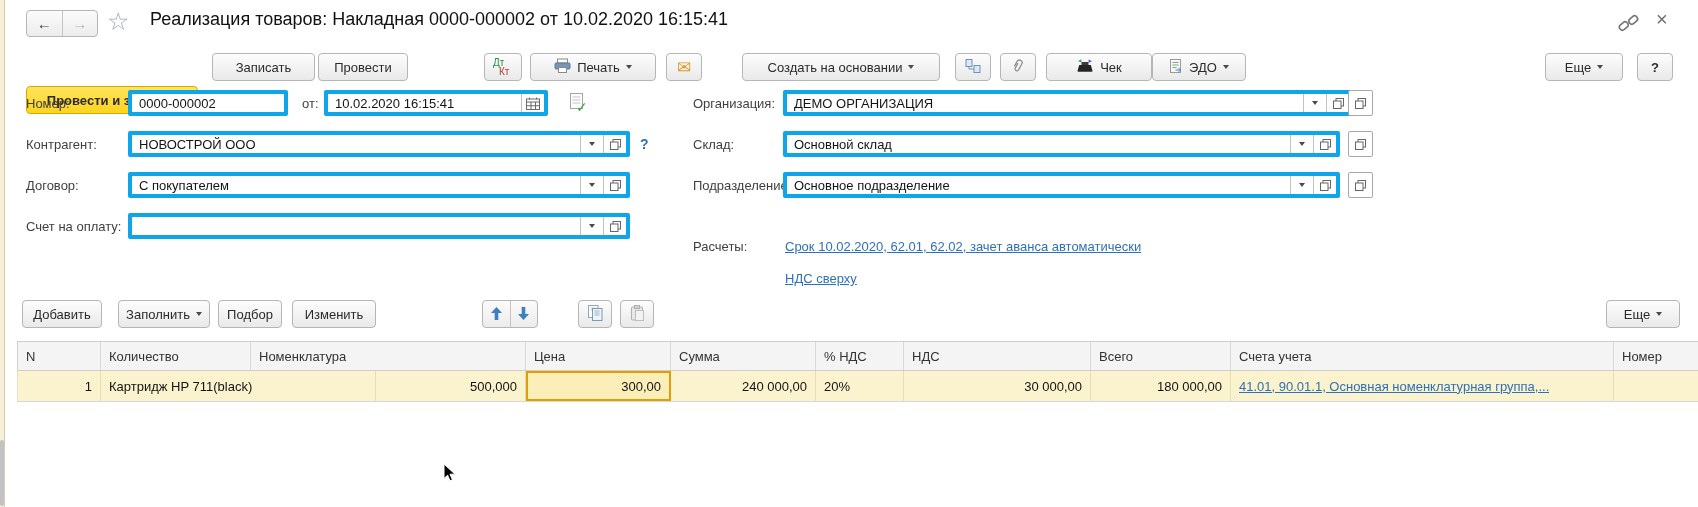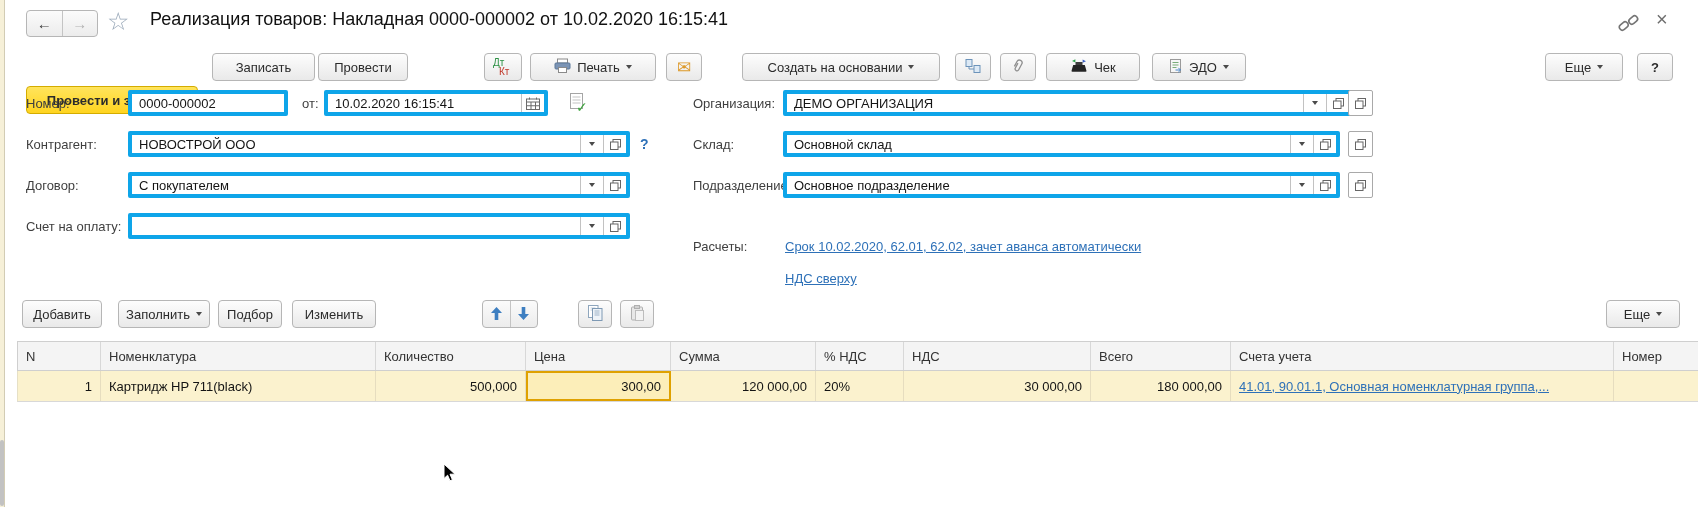--- a/index.html
+++ b/index.html
@@ -126,21 +126,21 @@
       </svg>
     </span>
   </div>
   <div class="btn" style="left:1000px;top:53px;width:36px;padding:0;">
     <span>
       <svg width="16" height="16" viewBox="0 0 16 16">
         <path d="M5 10 V4.5 a2.7 2.7 0 0 1 5.4 0 V11 a1.9 1.9 0 0 1 -3.8 0 V5.5" fill="none" stroke="#8f8f8f" stroke-width="1.3" transform="rotate(28 8 8)"></path>
       </svg>
     </span>
   </div>
-  <div class="btn" style="left:1046px;top:53px;width:94px;">
+  <div class="btn" style="left:1046px;top:53px;width:106px;">
     <span>
       <svg width="18" height="15" viewBox="0 0 18 15">
         <polygon points="2,3 5.4,1.2 5.4,4.6" fill="#2fa14c"></polygon>
         <polygon points="12.6,1.6 16,3.2 12.6,4.8" fill="#3a5fc0"></polygon>
         <rect x="5.5" y="4" width="7" height="3" fill="#3c3c3c"></rect>
         <path d="M3.2 7 h11.6 l1.6 5.4 a1 1 0 0 1 -1 1.3 H2.6 a1 1 0 0 1 -1 -1.3 Z" fill="#242424"></path>
       </svg>
     </span>
     <span>Чек</span>
   </div>
@@ -341,37 +341,37 @@
       </svg>
     </span>
   </div>
   <div class="btn" style="left:1606px;top:300px;width:74px;">
     <span>Еще</span>
     <span class="caret"></span>
   </div>
 
   <div class="thead">
     <div class="th c0">N</div>
+    <div class="th c2">Количество</div>
     <div class="th c1">Номенклатура</div>
-    <div class="th c2">Количество</div>
     <div class="th c3">Цена</div>
     <div class="th c4">Сумма</div>
     <div class="th c5">% НДС</div>
     <div class="th c6">НДС</div>
     <div class="th c7">Всего</div>
     <div class="th c8">Счета учета</div>
     <div class="th c9">Номер</div>
   </div>
 
   <div class="trow">
     <div class="td c0 ar">1</div>
     <div class="td c1">Картридж HP 711(black)</div>
     <div class="td c2 ar">500,000</div>
     <div class="td c3 ar sel">300,00</div>
-    <div class="td c4 ar">120 000,00</div>
+    <div class="td c4 ar">240 000,00</div>
     <div class="td c5">20%</div>
     <div class="td c6 ar">30 000,00</div>
     <div class="td c7 ar">180 000,00</div>
     <div class="td c8">
         <span class="tlink">41.01, 90.01.1, Основная номенклатурная группа,...</span>
       </div>
     <div class="td c9"></div>
   </div>
 
   <div class="cursor">

